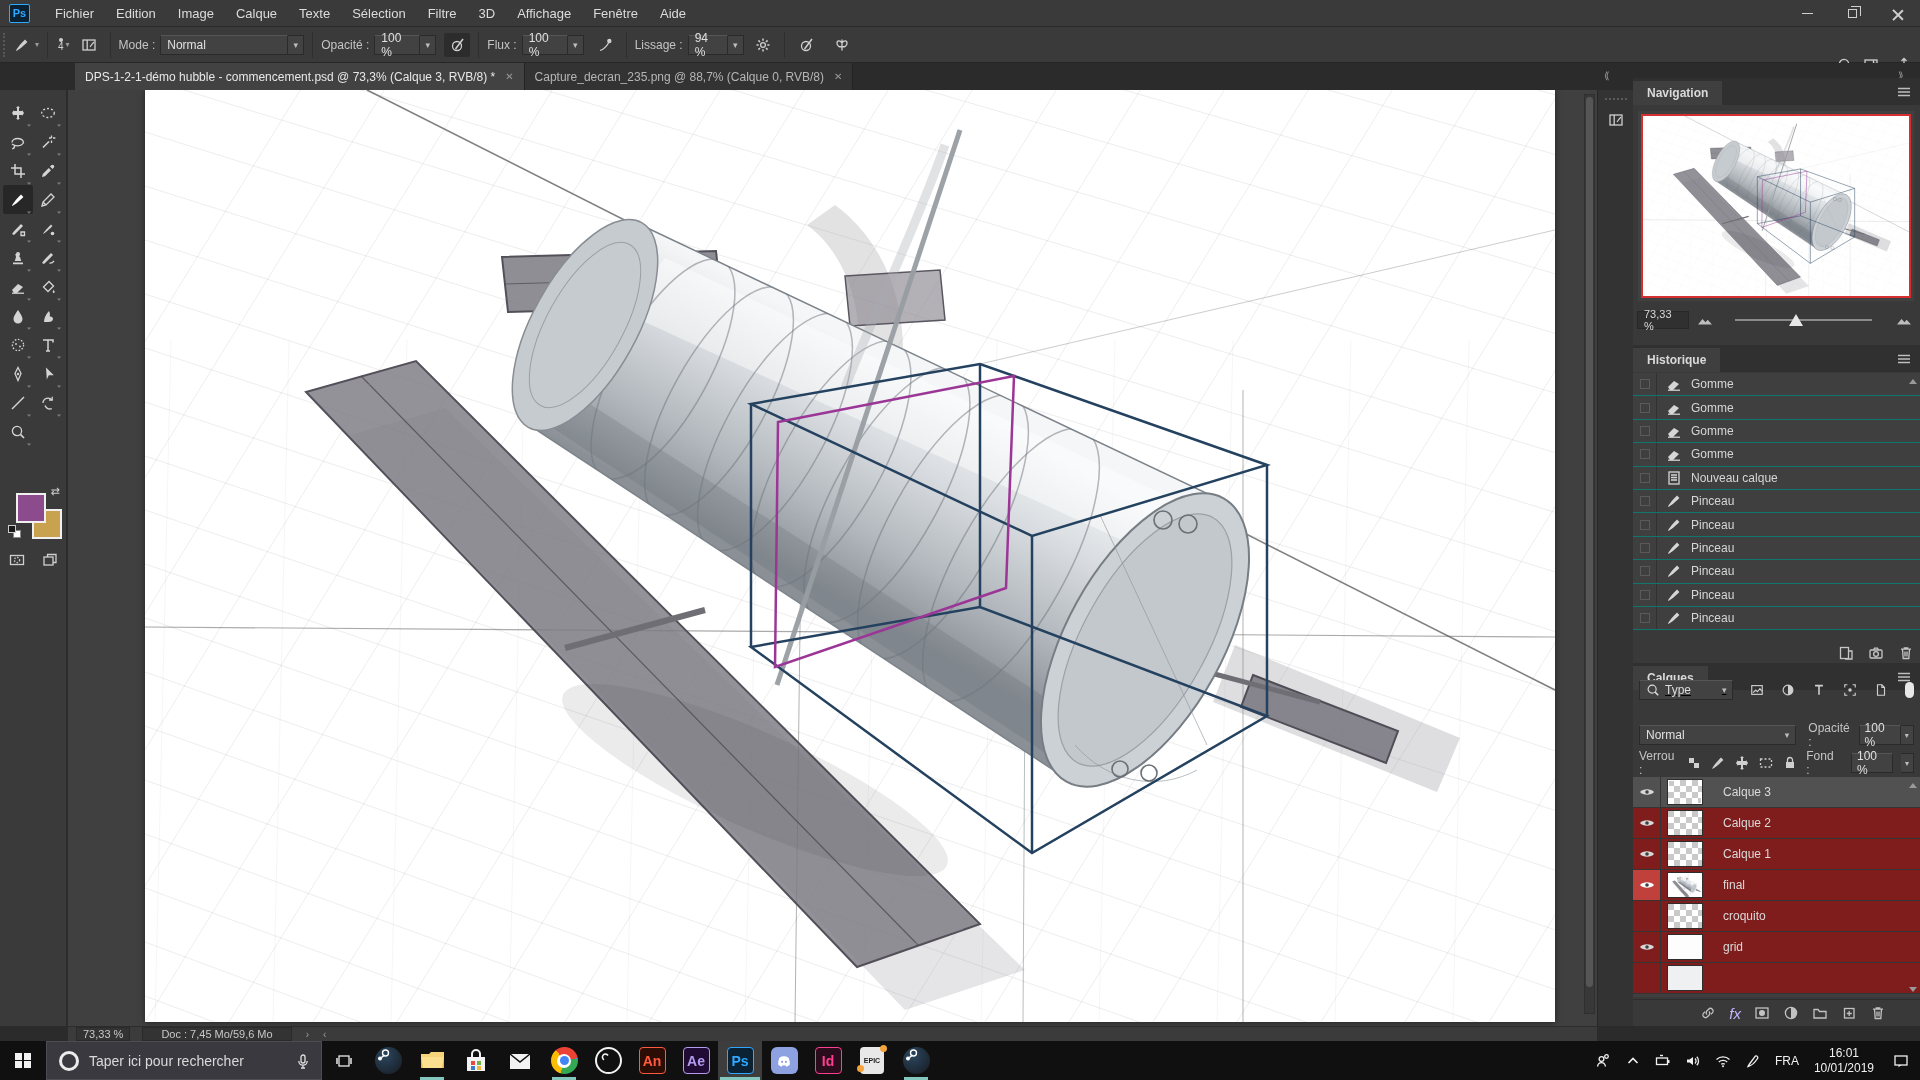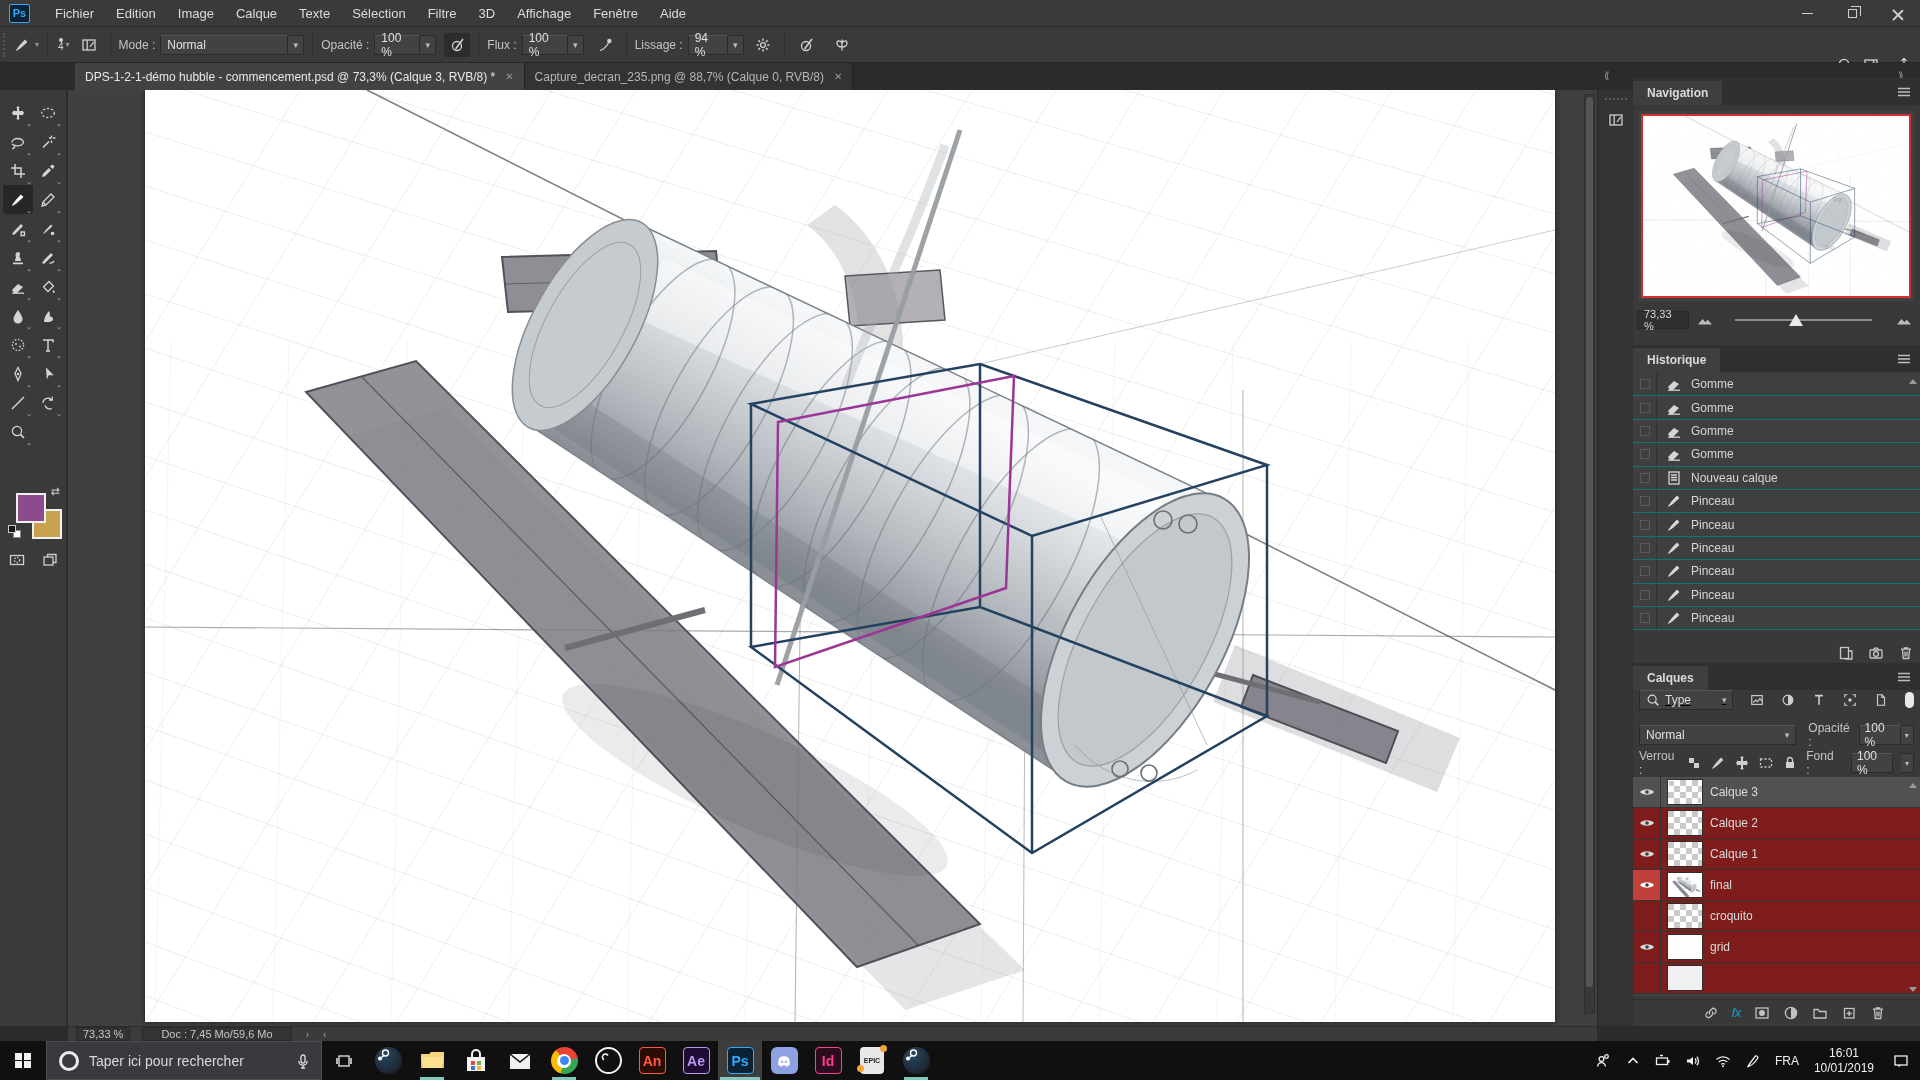--- a/index.html
+++ b/index.html
@@ -102,21 +102,21 @@
   .hist-check .box { width:10px; height:10px; border:1px solid #5a5a5a; }
   .hist-icon { width:34px; display:flex; justify-content:center; color:#d6d6d6;}
   .hist-label { font-size:12px; color:#d6d6d6; }
   #history-actions { position:absolute; right:6px; bottom:2px; display:flex; gap:14px; color:#c6c6c6;}
   .scroll-chev { position:absolute; right:3px; width:0; height:0; border-left:4px solid transparent; border-right:4px solid transparent;}
   .chev-up { border-bottom:5px solid #9a9a9a; }
   .chev-down { border-top:5px solid #9a9a9a; }
 
   
   #layers { position:absolute; left:0; top:573px; width:287px; height:363px;}
-  #layers-filter { position:absolute; left:0; top:22px; width:287px; height:30px; display:flex; align-items:center; gap:17px; padding:0 6px;text-decoration:underline;}
+  #layers-filter { position:absolute; left:0; top:12px; width:287px; height:30px; display:flex; align-items:center; gap:17px; padding:0 6px;text-decoration:underline;}
   #type-select { width:108px; height:20px; background:#424242; border:1px solid #2a2a2a; border-top-color:#555;
                  color:#dcdcdc; font-size:12px; display:flex; align-items:center; padding:0 6px; gap:5px;}
   #type-select .chev { margin-left:auto; font-size:9px; color:#bdbdbd;}
   .filter-btn { color:#cfcfcf; display:flex; align-items:center;}
   #filter-toggle { margin-left:auto; width:10px; height:16px; background:#e8e8e8; border-radius:5px;}
   #layers-blend { position:absolute; left:0; top:58px; width:287px; height:28px; display:flex; align-items:center; padding:0 6px; font-size:12px; color:#c4c4c4;}
   #blend-select { width:166px; height:20px; background:#424242; border:1px solid #2a2a2a; border-top-color:#555; color:#e0e0e0;
                   display:flex; align-items:center; padding:0 6px;}
   #blend-select .chev { margin-left:auto; font-size:9px; color:#bdbdbd;}
   #layers-lock { position:absolute; left:0; top:86px; width:287px; height:28px; display:flex; align-items:center; padding:0 6px; font-size:12px; color:#c4c4c4; gap:8px;}
@@ -129,21 +129,21 @@
   .eye-cell { width:28px; height:100%; border-right:1px solid #343434; display:flex; align-items:center; justify-content:center; color:#d8d8d8;}
   .eye-cell.red { background:#c0413c; color:#ffffff;}
   .layer-thumb { width:36px; height:26px; margin-left:6px; position:relative; border:1px solid #2d2d2d;
                  background:repeating-conic-gradient(#ffffff 0 25%, #c9c9c9 0 50%) 0 0/12px 12px; overflow:hidden;}
   .layer-thumb.white { background:#fdfdfd; } .layer-thumb.light { background:#eef0f2; }
   .layer-thumb svg { position:absolute; left:0; top:0; width:36px; height:26px;}
   .thumb-corners:before { content:""; position:absolute; inset:-1px; border:2px solid #ffffff;
       clip-path:polygon(0 0,8px 0,8px 3px,3px 3px,3px 8px,0 8px, 0 0) ; }
   .tc2:after{ content:""; position:absolute; inset:-1px; border:2px solid #fff;
       clip-path:polygon(100% 100%, calc(100% - 8px) 100%, calc(100% - 8px) calc(100% - 3px), calc(100% - 3px) calc(100% - 3px), calc(100% - 3px) calc(100% - 8px), 100% calc(100% - 8px));}
-  .layer-name { font-size:12px; color:#dadada; margin-left:7px; white-space:nowrap;}
+  .layer-name { font-size:12px; color:#dadada; margin-left:20px; white-space:nowrap;}
   #layers-actions { position:absolute; left:0; top:336px; width:287px; height:27px; background:#393939; border-top:1px solid #2e2e2e;
                     display:flex; align-items:center; justify-content:flex-end; gap:13px; padding-right:34px; color:#c2c2c2;}
 
   
   #taskbar { left:0; top:1041px; width:1920px; height:39px; background:#101010; display:flex; align-items:center;}
   #start-btn { width:46px; height:39px; display:flex; align-items:center; justify-content:center;}
   .winlogo { display:grid; grid-template-columns:7px 7px; grid-template-rows:7px 7px; gap:1.5px;}
   .winlogo div { background:#f2f2f2; }
   #search-box { width:276px; height:39px; background:#39393f; border:1px solid #4c4c52; display:flex; align-items:center; color:#dadada; font-size:14px;}
   #cortana { width:20px; height:20px; border:3px solid #ececec; border-radius:50%; margin:0 10px 0 12px;}
@@ -1018,21 +1018,21 @@
         </div>
       </div>
     <span class="scroll-chev chev-up" style="top:120px"></span>
     <span class="scroll-chev chev-down" style="top:324px"></span>
     <div id="layers-actions">
       <span id="la-link">
           <svg class="ic" width="16" height="16" viewBox="0 0 16 16" fill="none" stroke="currentColor" stroke-width="1.3">
             <path d="M7 9.5a2.6 2.6 0 010-3.7l1.6-1.6a2.6 2.6 0 013.7 3.7L11 9.2M9 6.5a2.6 2.6 0 010 3.7l-1.6 1.6a2.6 2.6 0 01-3.7-3.7L5 6.8"></path>
           </svg>
         </span>
-      <span id="la-fx" style="font-size:12px;font-style:italic;color:#0ea5e9">fx</span>
+      <span id="la-fx" style="font-size:15px;font-style:italic;color:#c4b5fd">fx</span>
       <span id="la-mask">
           <svg class="ic" width="16" height="16" viewBox="0 0 16 16" fill="none" stroke="currentColor" stroke-width="1.3">
             <rect x="2" y="3" width="12" height="10"></rect>
             <circle cx="8" cy="8" r="3" fill="currentColor" stroke="none"></circle>
           </svg>
         </span>
       <span id="la-adj">
           <svg class="ic" width="16" height="16" viewBox="0 0 16 16" fill="none" stroke="currentColor" stroke-width="1.3">
             <circle cx="8" cy="8" r="5.6"></circle>
             <path d="M8 2.4v11.2A5.6 5.6 0 008 2.4z" fill="currentColor" stroke="none"></path>

